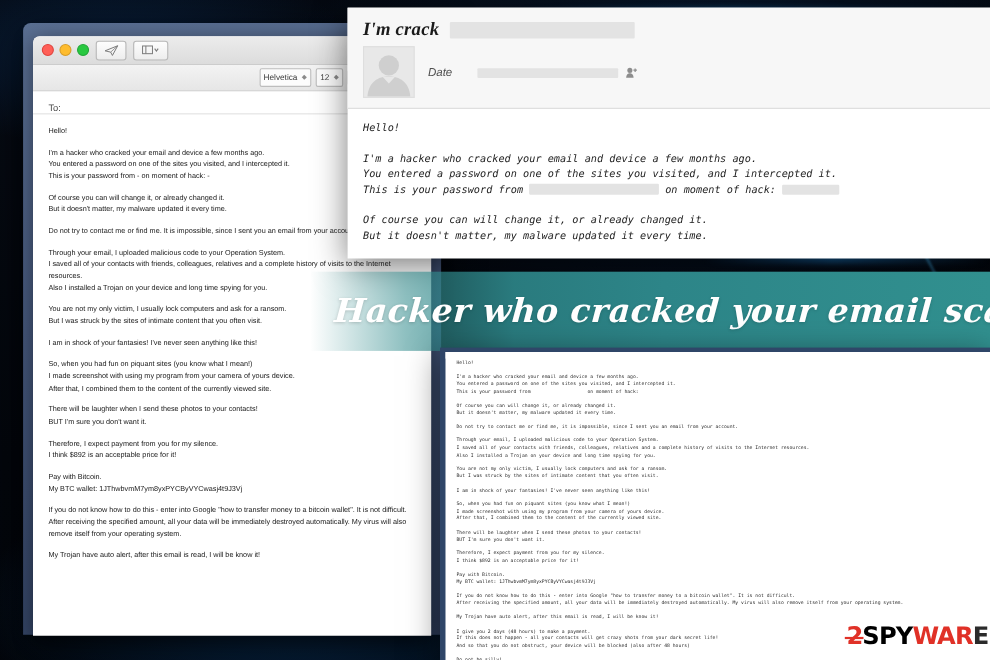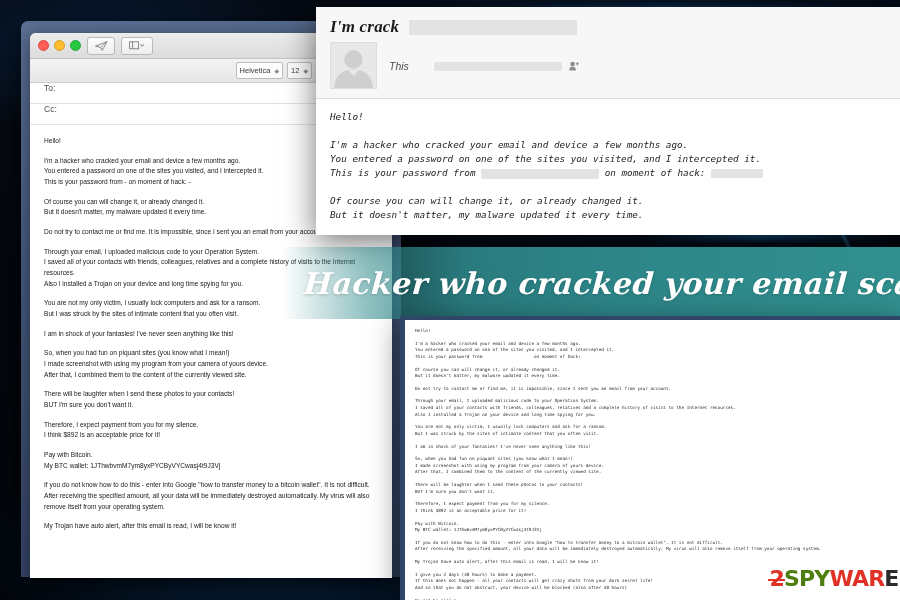--- a/index.html
+++ b/index.html
@@ -60,21 +60,21 @@
   .fsel{
     height:15px;border:1px solid #bdbdbd;border-radius:2px;background:#fcfcfc;
     display:flex;align-items:center;padding:0 3px;font-size:7.5px;color:#3a3a3a;gap:4px;
   }
   .fsel .stepper{font-size:6px;color:#8a8a8a;line-height:1;}
   .sw-black{width:14px;height:13px;background:#111;border:1px solid #9a9a9a;border-radius:2px;}
   .sw-pen{width:14px;height:13px;border:1px solid #bdbdbd;border-radius:2px;background:#fcfcfc;display:flex;align-items:center;justify-content:center;font-size:8px;color:#c0392b;}
   .bi{width:12px;height:13px;border:1px solid #bdbdbd;border-radius:2px;background:#fcfcfc;display:flex;align-items:center;justify-content:center;font-size:7.5px;color:#3a3a3a;}
 
   .hdr-row{
-    height:20px;border-bottom:1px solid #e2e2e2;display:flex;align-items:flex-start;
+    height:20px;border-bottom:1px solid #e2e2e2;display:flex;align-items:flex-end;
     padding:0 0 0 14px;font-size:8.5px;color:#3c3c3c;
   }
   .hdr-label{color:#4a4a4a;}
   .hdr-val{margin-left:5px;font-weight:bold;color:#1a1a1a;}
 
   .mac-body{padding:11px 14px 0 14px;font-size:6.6px;line-height:1.62;color:#202020;}
   .mac-body p{margin:0 0 9px 0;}
 
   
   .popup{
@@ -131,21 +131,21 @@
   .doc-topbar{position:absolute;left:405px;top:320px;width:180px;height:6px;background:#e9e9e9;}
 
   
   .logo{
     position:absolute;right:0;bottom:0;width:132px;height:44px;background:#fff;
     display:flex;align-items:center;justify-content:center;
     font-family:"DejaVu Sans",sans-serif;font-weight:bold;font-size:22px;letter-spacing:-.8px;
   }
   .lg-2{color:#e03127;position:relative;}
   .lg-2:after{content:"";position:absolute;left:-1px;right:-1px;top:52%;height:2px;background:#e03127;}
-  .lg-spy{color:#4d7c0f;}
+  .lg-spy{color:#000000;}
   .lg-war{color:#e03127;}
   .lg-e{color:#2b2b2b;}
 </style>
 </head>
 <body>
 
 <div class="bg">
   <div class="bg-grad"></div>
   <div class="dark-band" style="left:430px;top:30px;width:470px;height:26px;"></div>
   <div class="dark-band" style="left:500px;top:105px;width:400px;height:30px;"></div>
@@ -199,24 +199,20 @@
       <span class="stepper">◆</span>
     </div>
     <div class="sw-black"></div>
     <div class="sw-pen">✎</div>
     <div class="bi">B</div>
     <div class="bi" style="font-style:italic;">I</div>
   </div>
 
   <div class="hdr-row">
     <span class="hdr-label">To:</span>
-    <span class="hdr-val"></span>
-  </div>
-  <div class="hdr-row">
-    <span class="hdr-label">Cc:</span>
     <span class="hdr-val"></span>
   </div>
 
   <div class="mac-body" id="mac-body">
       <p style="white-space: pre-wrap;">Hello!</p>
       <p style="white-space: pre-wrap;">I'm a hacker who cracked your email and device a few months ago.
 You entered a password on one of the sites you visited, and I intercepted it.
 This is your password from - on moment of hack: -</p>
       <p style="white-space: pre-wrap;">Of course you can will change it, or already changed it.
 But it doesn't matter, my malware updated it every time.</p>
@@ -251,21 +247,21 @@
     <div class="popup-meta">
       <div class="avatar">
         <svg width="45" height="42" viewBox="0 0 45 42">
           <circle cx="22.5" cy="13.5" r="9.2" fill="#cfcfcf"></circle>
           <path d="M3 42 C4 28 13 23.5 22.5 23.5 C32 23.5 41 28 42 42 Z" fill="#cfcfcf"></path>
           <path d="M17 24 L22.5 30 L28 24" fill="#e8e8e8"></path>
         </svg>
       </div>
       <div class="meta-rows">
         <div class="meta-row">
-          <span class="meta-key">This</span>
+          <span class="meta-key">Date</span>
           <span class="redact" style="width:128px;height:9px;"></span>
           <span class="addicon">
             <svg width="11" height="10" viewBox="0 0 11 10">
                 <circle cx="3.6" cy="3" r="2.3" fill="#8d8d8d"></circle>
                 <path d="M0.2 9.6 C0.5 6.4 2 5.5 3.6 5.5 C5.2 5.5 6.7 6.4 7 9.6 Z" fill="#8d8d8d"></path>
                 <path d="M8.4 1.2 v3.2 M6.8 2.8 h3.2" stroke="#8d8d8d" stroke-width="1.1"></path>
               </svg>
           </span>
         </div>
       </div>

